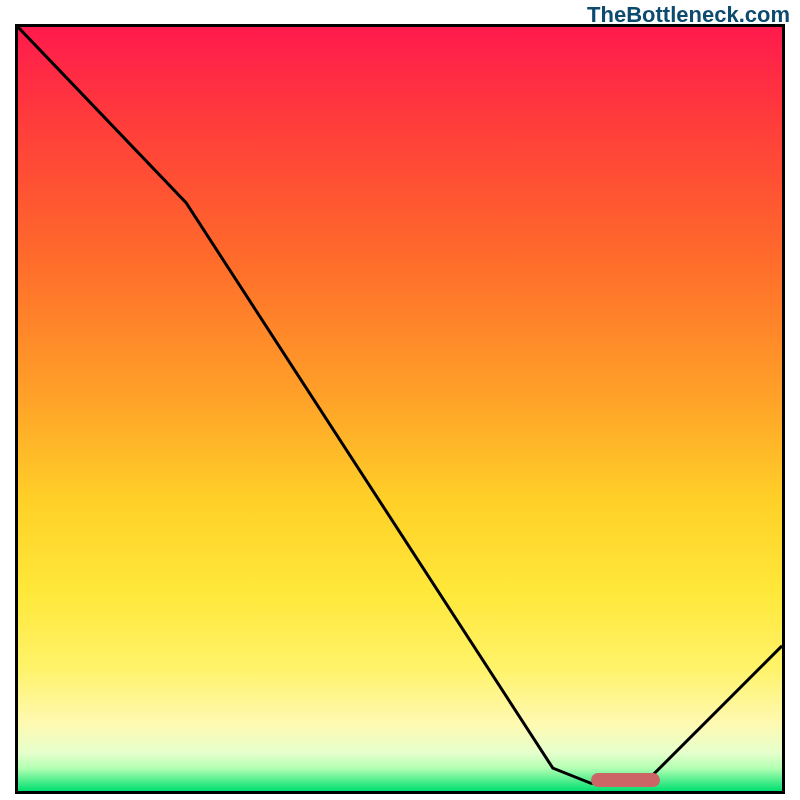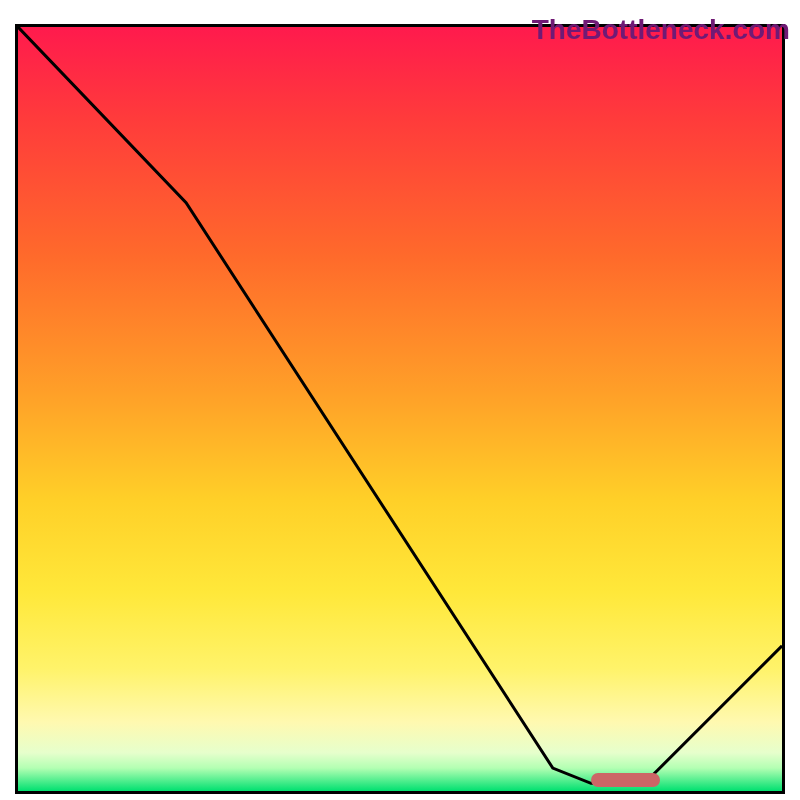--- a/index.html
+++ b/index.html
@@ -10,25 +10,25 @@
     background: #ffffff;
     font-family: Arial, Helvetica, sans-serif;
   }
   .container {
     position: relative;
     width: 800px;
     height: 800px;
   }
   .watermark {
     position: absolute;
-    top: 14px;
+    top: 2px;
     right: 10px;
-    font-size: 28px;
+    font-size: 22px;
     font-weight: bold;
-    color: #701a75;
+    color: #0c4a6e;
     z-index: 5;
   }
   .plot-area {
     position: absolute;
     left: 15px;
     top: 24px;
     width: 770px;
     height: 770px;
     border: 3px solid #000000;
     box-sizing: border-box;

